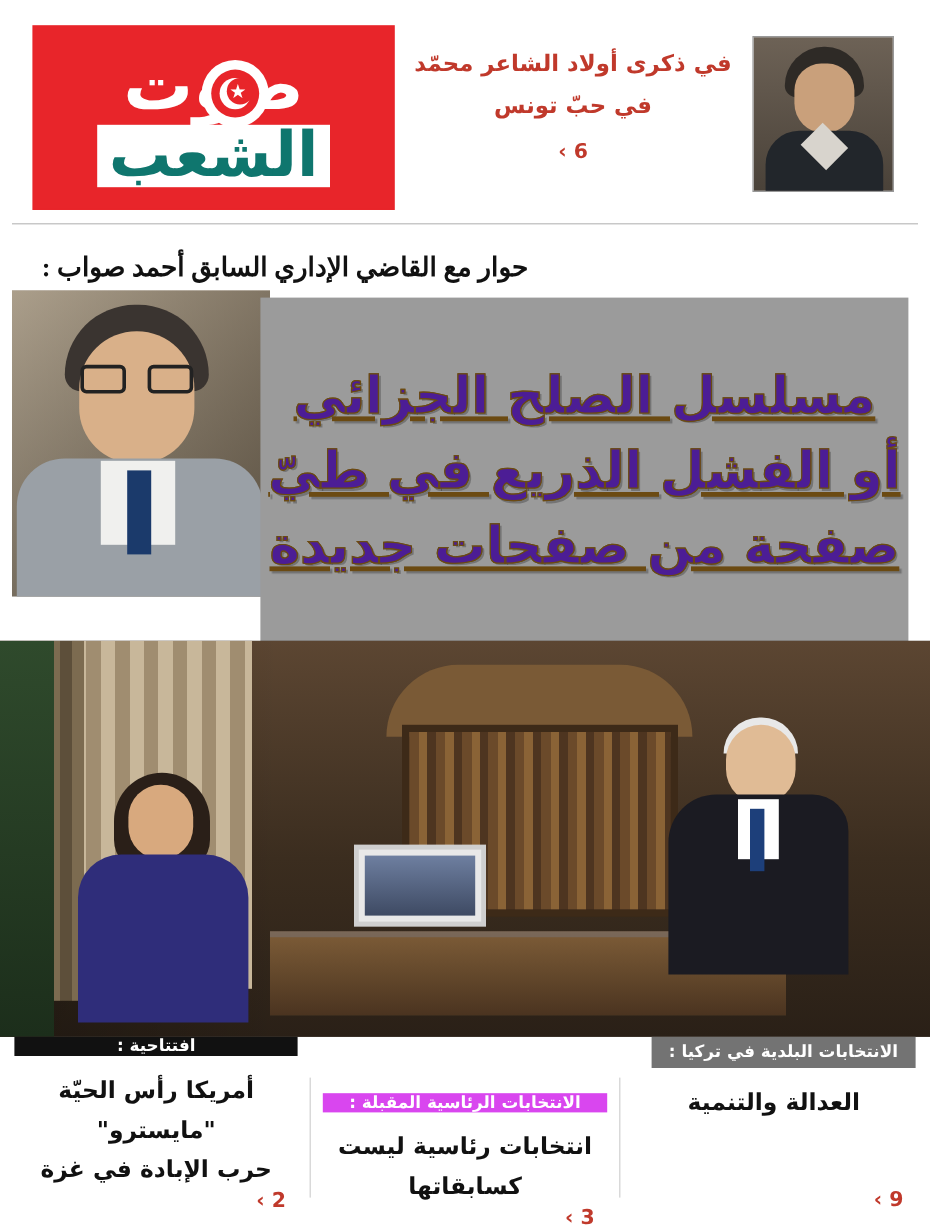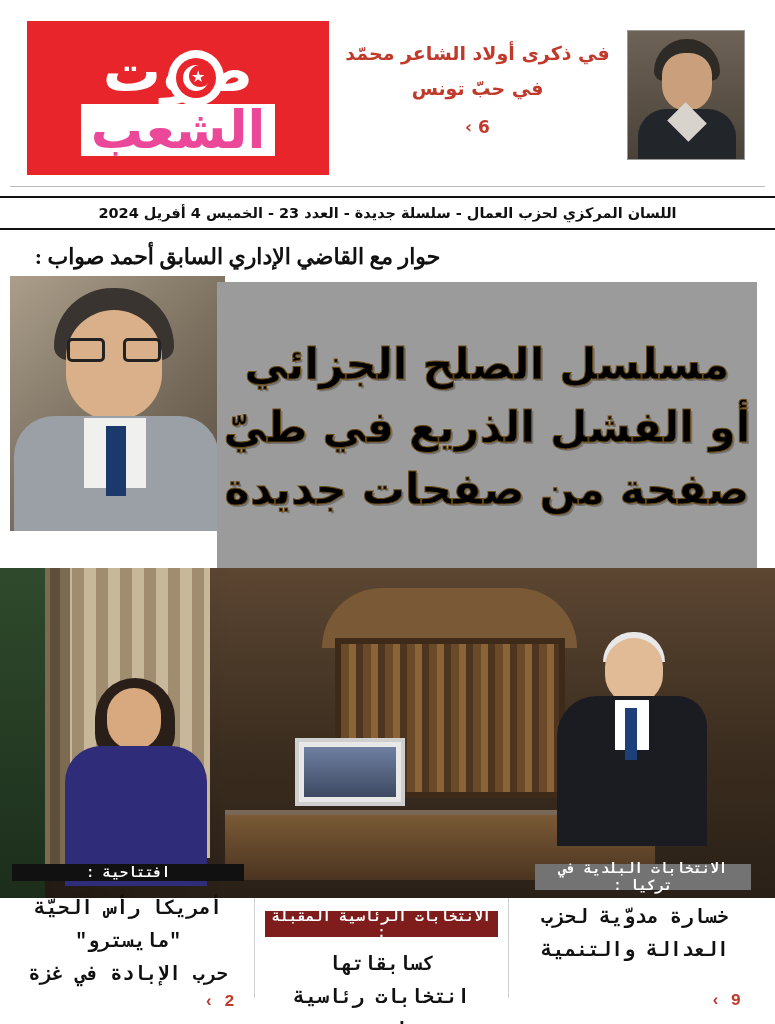--- a/index.html
+++ b/index.html
@@ -37,21 +37,21 @@
     color: #fff;
     font-size: 58px;
     font-weight: bold;
     line-height: 0.95;
     letter-spacing: -1px;
     direction: rtl;
     margin-top: 4px;
   }
   .masthead .line2 {
     background:#fff;
-    color:#ec4899;
+    color:#0f766e;
     font-size: 52px;
     font-weight: bold;
     line-height: 1.0;
     padding: 0 10px;
     margin-top: 4px;
     direction: rtl;
   }
   .masthead .flagdot {
     position: absolute;
     top: 28px;
@@ -173,28 +173,29 @@
     height: 290px;
     background: #9b9b9b;
     display:flex;
     flex-direction:column;
     justify-content:center;
     align-items:center;
     padding: 10px 16px;
   }
   .headline-box .hl {
     direction: rtl;
-    color: #000000;
+    color: #4c1d95;
     -webkit-text-stroke: 1px #6b4a12;
     font-size: 43px;
     font-weight: bold;
     line-height: 1.45;
     text-align: center;
     text-shadow: 2px 2px 0 rgba(0,0,0,0.25);
     white-space: nowrap;
+    text-decoration: underline;
   }
   .portrait {
     position:absolute;
     left: 10px; top: 0px;
     width: 215px; height: 255px;
     background: linear-gradient(180deg,#8e7f6c 0%, #6b5f50 60%, #4e463c 100%);
     overflow:hidden;
   }
   .portrait .bg2 { position:absolute; inset:0; background:
       linear-gradient(120deg, rgba(200,190,170,.5), rgba(90,80,65,.8)); }
@@ -260,36 +261,35 @@
   .mp-flag { position:absolute; right:140px; bottom:120px; width:10px; height:130px; background:#c9a227;}
   .mp-leftwall { position:absolute; left:0; top:0; width:45px; height:330px; background:linear-gradient(180deg,#2f4a2c,#1c2e1b); }
 
   
   .bottom {
     position:absolute;
     left: 0; right: 0; bottom: 0;
     height: 160px;
     display: flex;
     flex-direction: row-reverse;
-    padding: 0 24px 10px 12px;
+    padding: 0 12px 10px 12px;
     gap: 10px;
-    font-family: Liberation Mono, monospace;
   }
   .card { flex: 1; display:flex; flex-direction:column; }
   .card .band {
     height: 26px;
     color:#fff;
     font-weight:bold;
     font-size: 14px;
     direction: rtl;
     display:flex; align-items:center; justify-content:center;
     text-align:center;
   }
   .band.black { background:#111; }
-  .band.green { background:#7f1d1d;margin-top:47px; }
+  .band.green { background:#d946ef;margin-top:47px; }
   .band.red   { background:#737373;margin-left:16px; }
   .card .ctext {
     direction: rtl;
     text-align:center;
     font-weight:bold;
     font-size: 19.5px;
     line-height: 1.7;
     color:#111;
     padding: 12px 6px 0 6px;
     flex: 1;
@@ -334,21 +334,20 @@
       <div class="teaser-photo">
         <div class="hair"></div>
           <div class="face"></div>
           <div class="body"></div>
           <div class="collar"></div>
       </div>
     </div>
   </div>
   <div class="frame-line"></div>
 
-  <div class="subbar">اللسان المركزي لحزب العمال  -  سلسلة جديدة  -  العدد 23  -  الخميس 4 أفريل 2024</div>
 
   <div class="kicker">حوار مع القاضي الإداري السابق أحمد صواب :</div>
 
   <div class="headline-area">
     <div class="portrait">
       <div class="bg2"></div>
       <div class="hair"></div>
         <div class="face"></div>
       <div class="glassL"></div>
         <div class="glassR"></div>
@@ -398,31 +397,30 @@
         <div>حرب الإبادة في غزة</div>
       </div>
       <div class="pgnum">2 ›</div>
     </div>
 
     <div class="sep-v"></div>
 
     <div class="card">
       <div class="band green">الانتخابات الرئاسية المقبلة :</div>
       <div class="ctext">
+        <div>انتخابات رئاسية ليست</div>
         <div>كسابقاتها</div>
-        <div>انتخابات رئاسية ليست</div>
       </div>
       <div class="pgnum">3 ›</div>
     </div>
 
     <div class="sep-v"></div>
 
     <div class="card">
       <div class="band red">الانتخابات البلدية في تركيا :</div>
       <div class="ctext">
-        <div>خسارة مدوّية لحزب</div>
         <div>العدالة والتنمية</div>
       </div>
       <div class="pgnum">9 ›</div>
     </div>
 
   </div>
 </div>
 
 </body></html>

